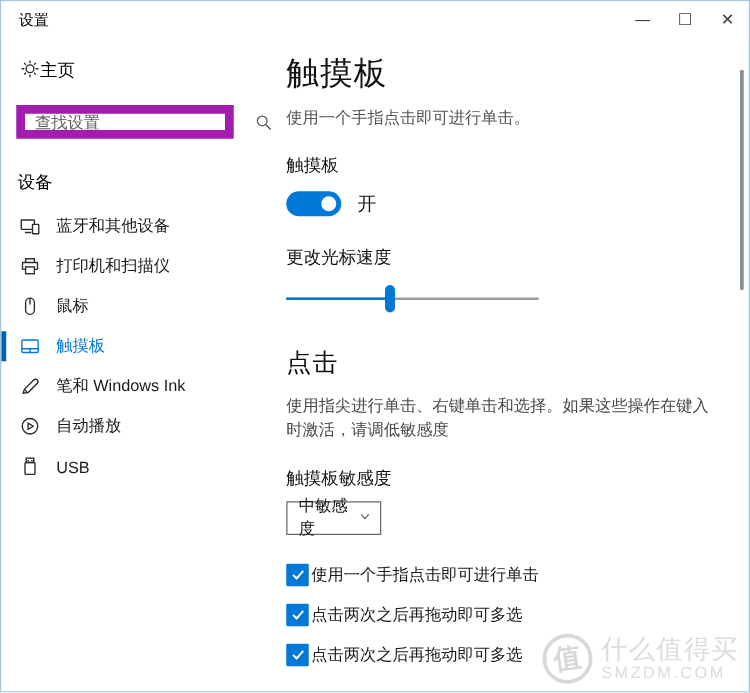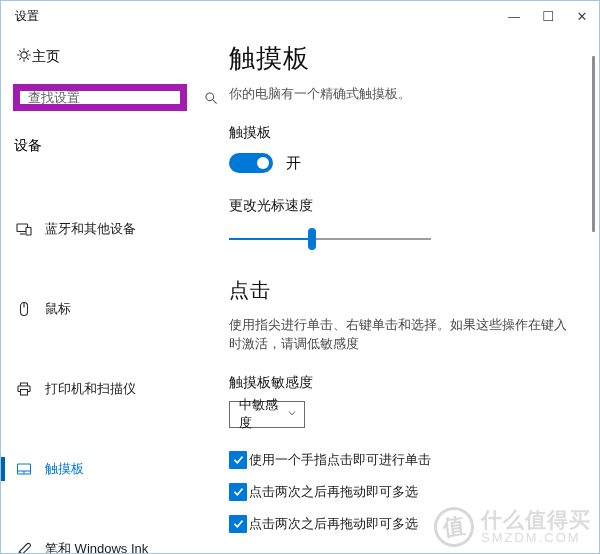--- a/index.html
+++ b/index.html
@@ -53,21 +53,21 @@
   .search-box input::placeholder { color: #606060; opacity: 1; }
   .search-icon-wrap { width: 26px; display: flex; justify-content: center; }
   .sidebar-section {
     font-size: 14px; color: #000;
     padding: 26px 0 10px 13px;
   }
   .side-item {
     position: relative;
     display: flex; align-items: center; gap: 13px;
     height: 32px; padding-left: 15px;
-    font-size: 13px; color: #1a1a1a; cursor: default; margin-top: 48px;
+    font-size: 13px; color: #1a1a1a; cursor: default;
   }
   .side-item .ico { width: 16px; height: 16px; display: flex; }
   .side-item.selected { color: #0078d7; }
   .side-item.selected::before {
     content: ""; position: absolute; left: 0; top: 4px; bottom: 4px;
     width: 4px; background: #0063b1;
   }
   .ico svg { stroke: #2b2b2b; fill: none; stroke-width: 1.1; }
   .side-item.selected .ico svg { stroke: #0078d7; }
 
@@ -129,21 +129,21 @@
     display: flex; align-items: center; gap: 7px;
     color: #d2d2d2; user-select: none;
   }
   .wm-logo {
     width: 40px; height: 40px; border: 3px solid #d8d8d8; border-radius: 50%;
     display: flex; align-items: center; justify-content: center;
     font-size: 22px; font-weight: bold; transform: rotate(-8deg);
     color: #d8d8d8;
   }
   .wm-text { display: flex; flex-direction: column; line-height: 1.1; }
-  .wm-name { font-size: 21px; font-weight: bold; color: #dcdcdc; letter-spacing: 1px; }
+  .wm-name { font-size: 21px; font-weight: normal; color: #dcdcdc; letter-spacing: 1px; }
   .wm-site { font-size: 13px; color: #dcdcdc; letter-spacing: 2px; }
 </style>
 </head>
 <body>
 
 <div class="window">
 
   <div class="titlebar">
     <div class="titlebar-title">设置</div>
     <div class="win-controls">
@@ -188,36 +188,36 @@
               <rect x="1" y="3" width="10.5" height="7.5" rx="0.5"></rect>
               <path d="M4 13h5"></path>
               <rect x="10" y="6.5" width="5" height="7.5" rx="0.5" fill="#fff"></rect>
             </svg>
         </span>
         <span>蓝牙和其他设备</span>
       </div>
       <div class="side-item">
         <span class="ico">
           <svg width="16" height="16" viewBox="0 0 16 16">
-              <rect x="4.5" y="1.5" width="7" height="13" rx="3.5"></rect>
-              <path d="M8 1.5v5"></path>
-            </svg>
-        </span>
-        <span>鼠标</span>
-      </div>
-      <div class="side-item">
-        <span class="ico">
-          <svg width="16" height="16" viewBox="0 0 16 16">
               <path d="M4.5 5V2h7v3"></path>
               <rect x="2" y="5" width="12" height="5.5" rx="0.5"></rect>
               <rect x="4.5" y="8.5" width="7" height="5.5" fill="#fff"></rect>
             </svg>
         </span>
         <span>打印机和扫描仪</span>
       </div>
+      <div class="side-item">
+        <span class="ico">
+          <svg width="16" height="16" viewBox="0 0 16 16">
+              <rect x="4.5" y="1.5" width="7" height="13" rx="3.5"></rect>
+              <path d="M8 1.5v5"></path>
+            </svg>
+        </span>
+        <span>鼠标</span>
+      </div>
       <div class="side-item selected">
         <span class="ico">
           <svg width="16" height="16" viewBox="0 0 16 16">
               <rect x="1.5" y="3" width="13" height="10" rx="0.8"></rect>
               <path d="M1.5 10h13M8 10v3"></path>
             </svg>
         </span>
         <span>触摸板</span>
       </div>
       <div class="side-item">
@@ -245,21 +245,21 @@
               <rect x="4" y="5" width="8" height="9.5" rx="0.8"></rect>
               <path d="M6.5 3v1M9.5 3v1"></path>
             </svg>
         </span>
         <span>USB</span>
       </div>
     </div>
 
     <div class="main">
       <div class="page-title">触摸板</div>
-      <div class="subtitle">你的电脑有一个精确式触摸板。</div>
+      <div class="subtitle">使用一个手指点击即可进行单击。</div>
 
       <div class="field-label">触摸板</div>
       <div class="toggle-row">
         <div class="toggle">
           <div class="knob"></div>
         </div>
         <div class="toggle-state">开</div>
       </div>
 
 

